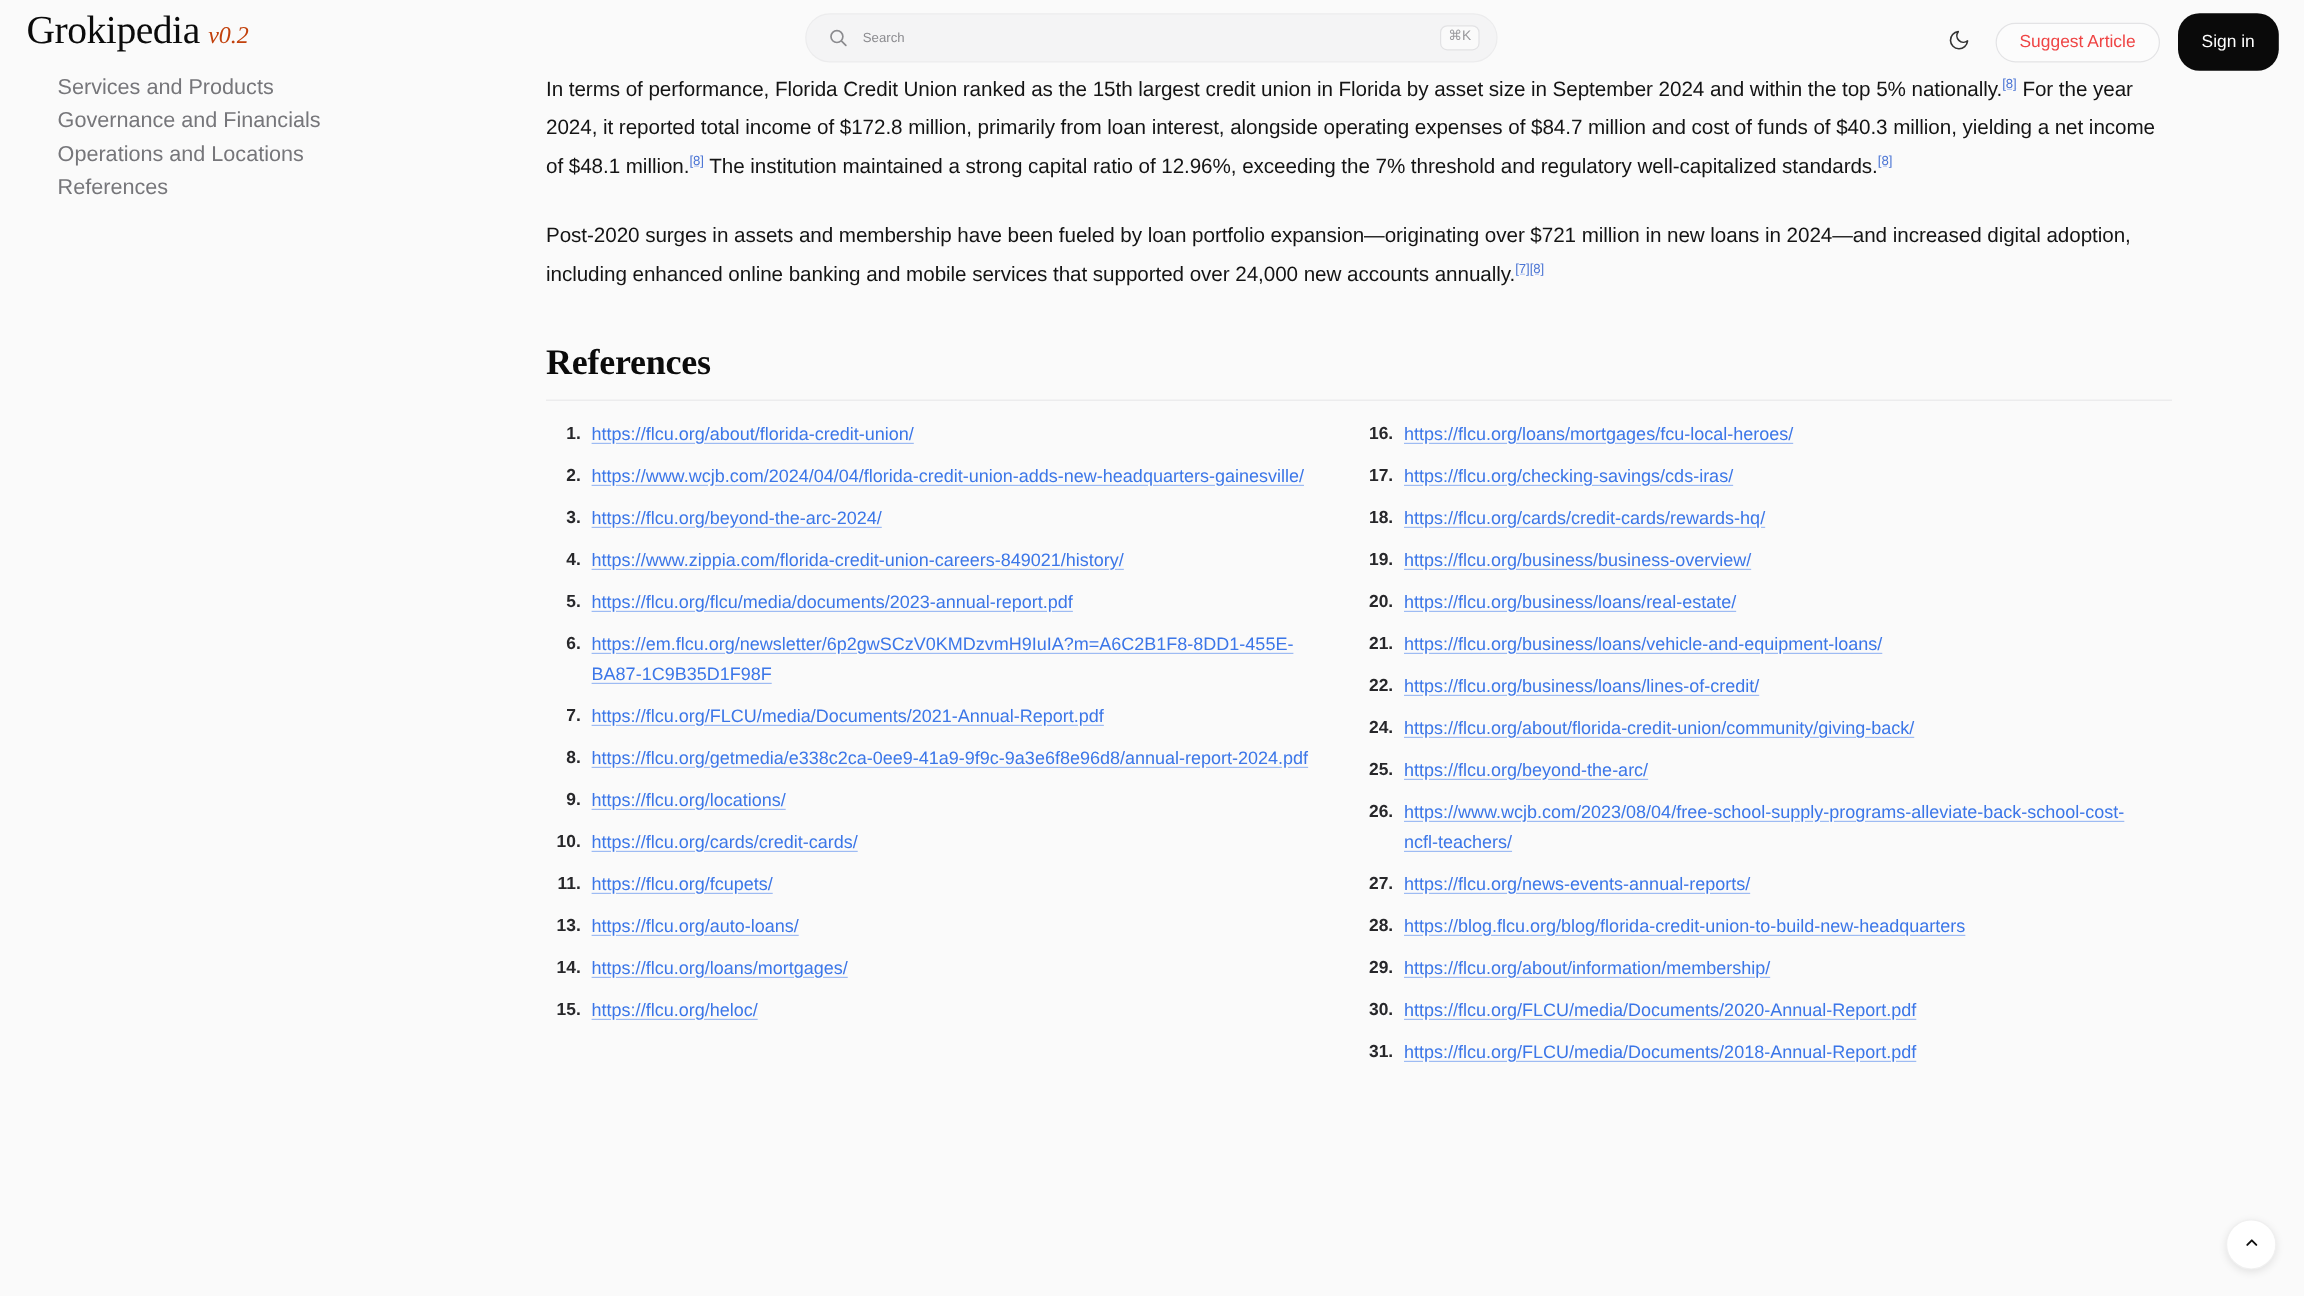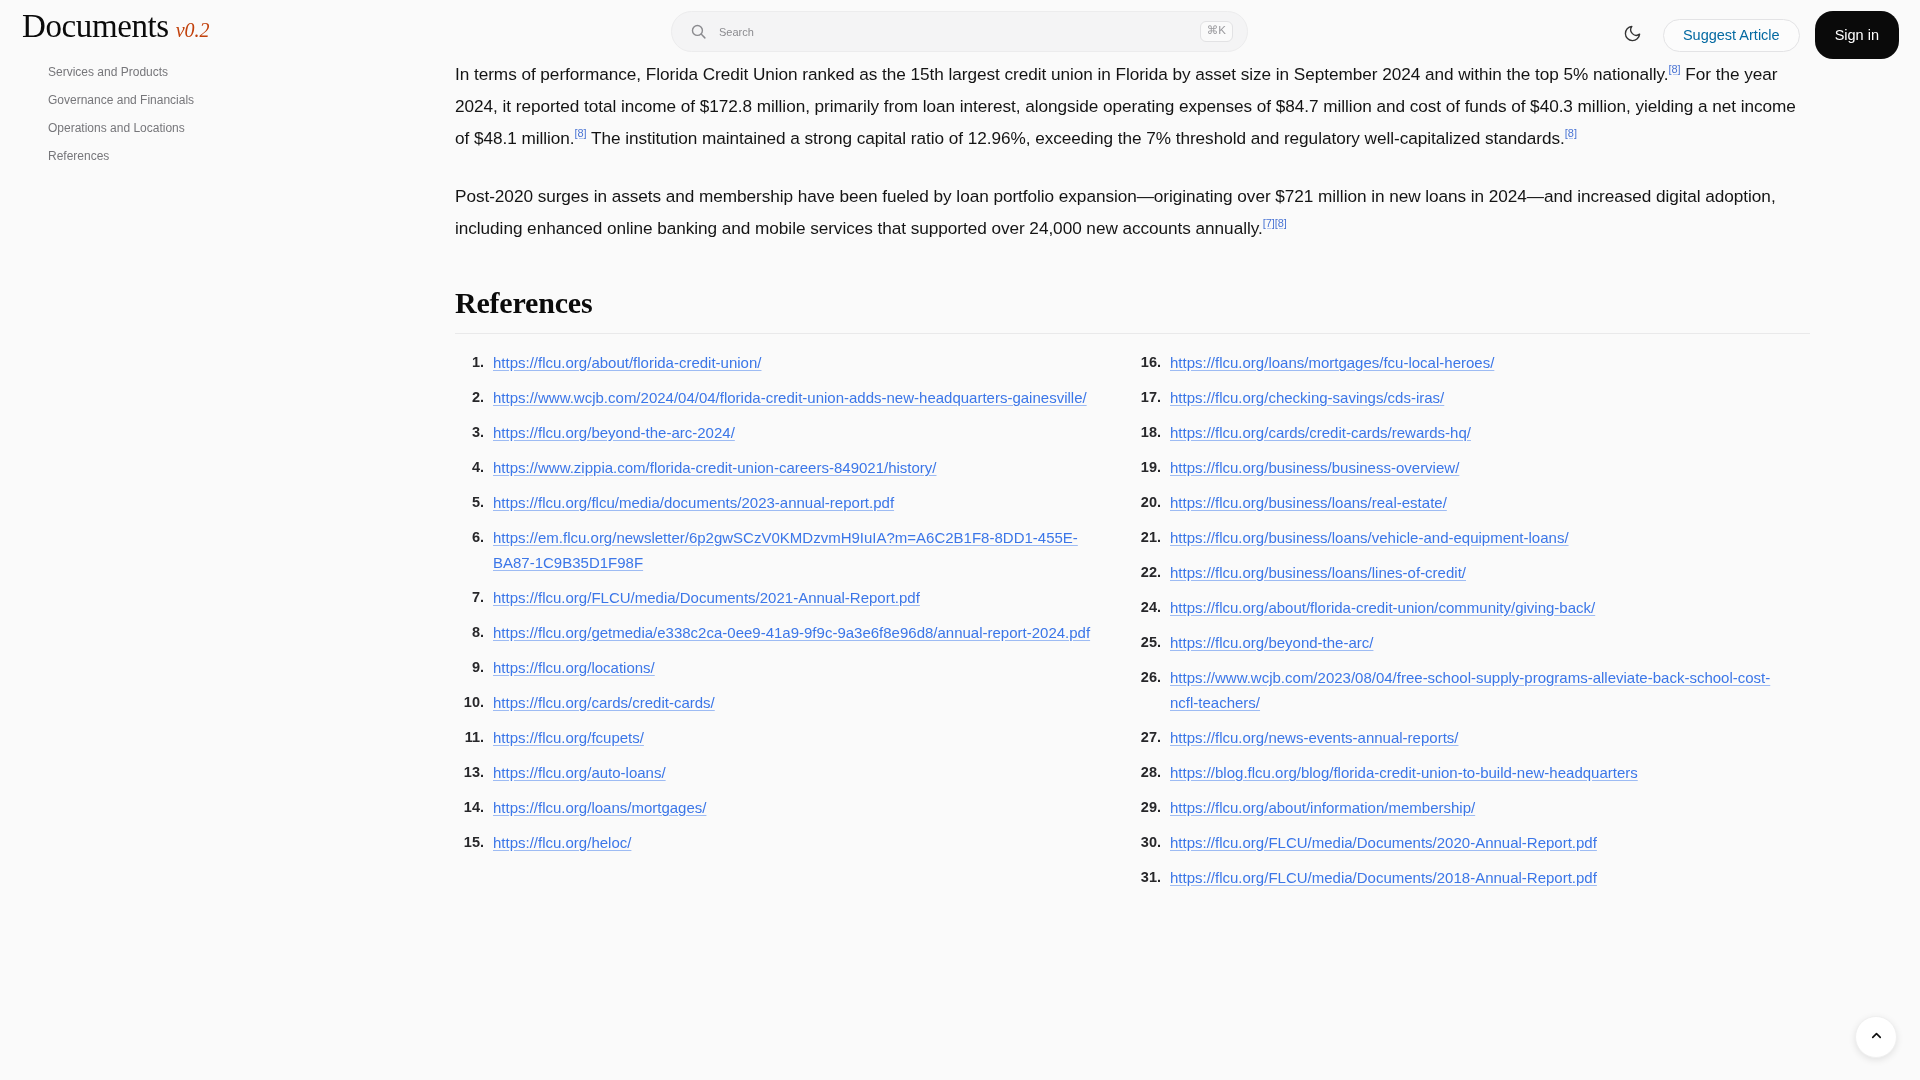--- a/index.html
+++ b/index.html
@@ -65,42 +65,42 @@
     display:flex; align-items:center; gap:15px;
   }
   .moon-btn {
     width:30px; height:30px;
     display:flex; align-items:center; justify-content:center;
     background:none; border:none; cursor:pointer;
   }
   .btn-suggest {
     height:33px; padding:0 19px;
     border:1px solid #e3e3e5; border-radius:18px;
-    background:#fcfcfc; color:#0369a1;
+    background:#fcfcfc; color:#ef4444;
     font-family:"Liberation Sans", sans-serif;
     font-size:14.5px; cursor:pointer;
     display:flex; align-items:center;
   }
   .btn-signin {
     height:48px; padding:0 20px;
     border:none; border-radius:18px;
     background:#0a0a0a; color:#fff;
     font-family:"Liberation Sans", sans-serif;
     font-size:14.5px; cursor:pointer;
     display:flex; align-items:center;
   }
 
   
   .sidebar {
     position:absolute; left:0; top:58px;
     width:420px; padding-left:48px;
   }
   .side-item {
     display:block;
-    font-size:12px; color:#76767a;
+    font-size:18px; color:#76767a;
     line-height:28px;
     text-decoration:none; cursor:pointer;
     white-space:nowrap;
   }
 
   
   .main {
     position:absolute; left:455px; top:58px;
     width:1400px;
   }
@@ -167,21 +167,21 @@
     display:flex; align-items:center; justify-content:center;
     cursor:pointer;
   }
 </style>
 </head>
 <body>
 
 <div class="header">
 
   <div class="logo-wrap">
-    <span class="logo-text">Documents</span>
+    <span class="logo-text">Grokipedia</span>
     <span class="logo-ver">v0.2</span>
   </div>
 
   <div class="search-box">
     <span class="search-icon">
       <svg width="17" height="17" viewBox="0 0 24 24" fill="none" stroke="#8b8b8f" stroke-width="2" stroke-linecap="round">
         <circle cx="10.5" cy="10.5" r="7"></circle>
           <line x1="16" y1="16" x2="21" y2="21"></line>
       </svg>
     </span>

